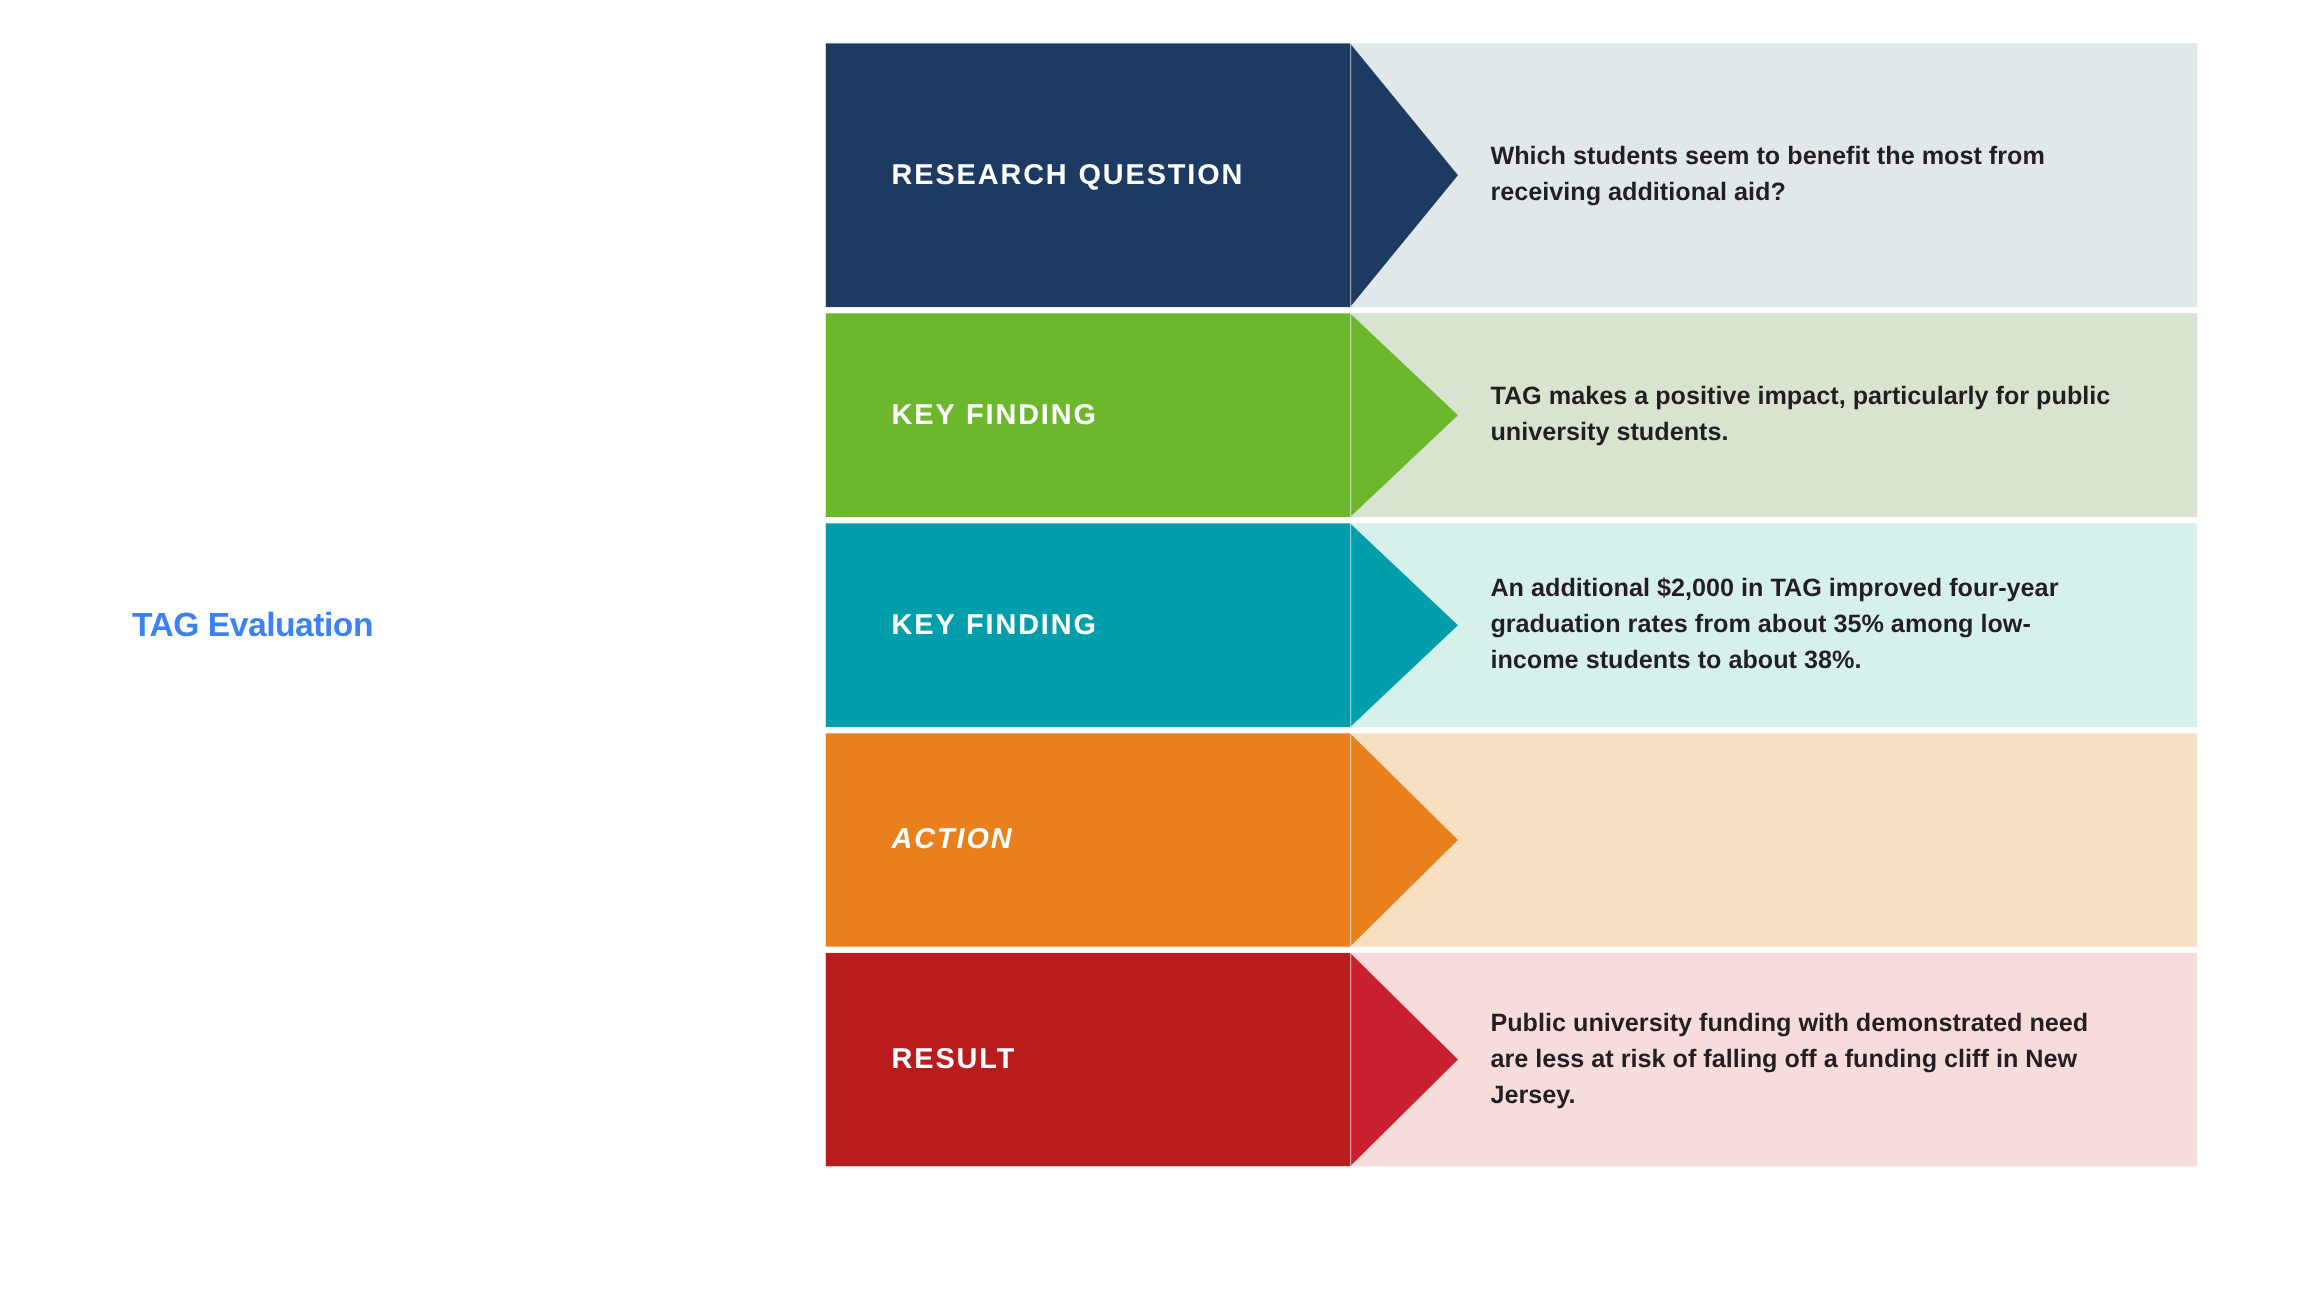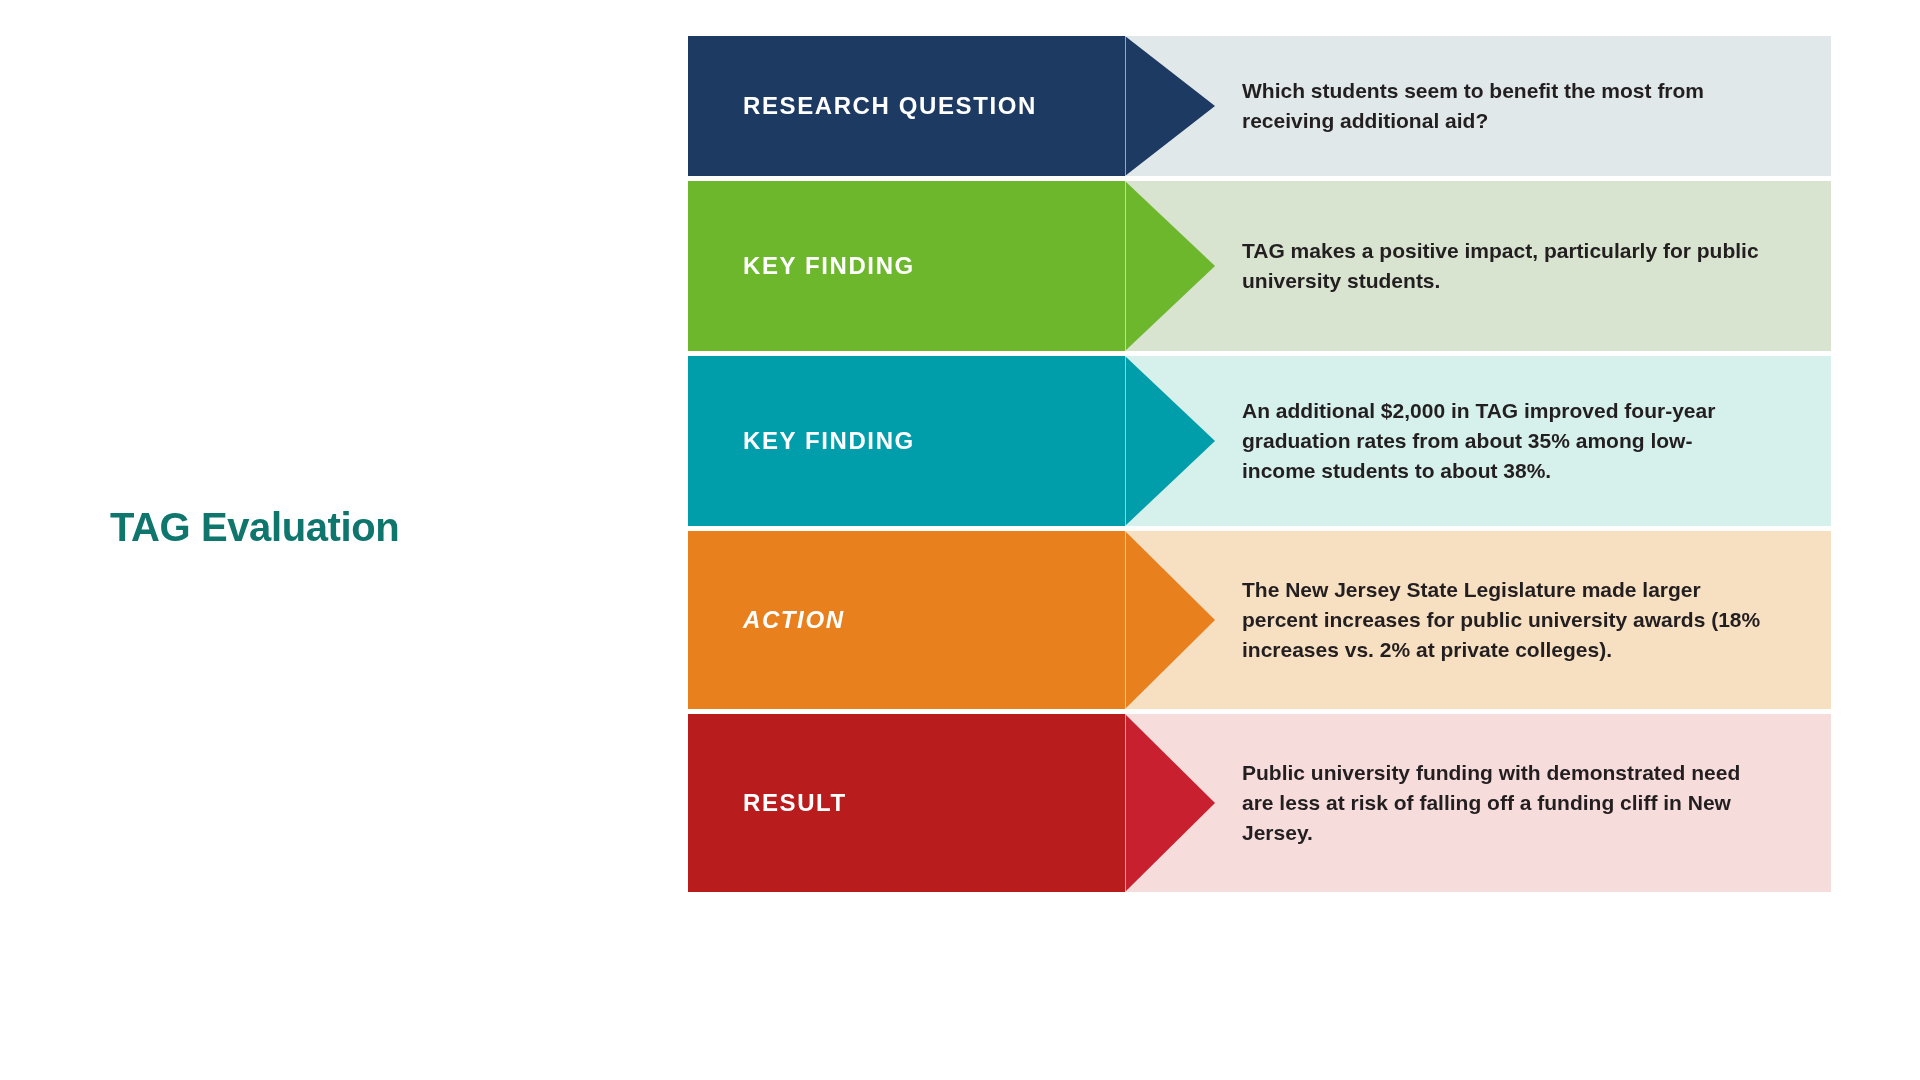--- a/index.html
+++ b/index.html
@@ -19,23 +19,23 @@
     width: 1920px;
     height: 1080px;
     background: #ffffff;
   }
 
   
   #page-title {
     position: absolute;
     left: 110px;
     top: 505px;
-    font-size: 40px;
+    font-size: 28px;
     font-weight: bold;
-    color: #0f766e;
+    color: #3b82f6;
     letter-spacing: -0.4px;
     white-space: nowrap;
   }
 
   
   #flow {
     position: absolute;
     left: 688px;
     top: 36px;
     width: 1143px;
@@ -120,21 +120,21 @@
 </style>
 </head>
 <body>
 
 <div id="canvas">
 
   <div id="page-title">TAG Evaluation</div>
 
   <div id="flow">
 
-  <div class="flow-row" style="height: 140px; background: rgb(225, 232, 234);">
+  <div class="flow-row" style="height: 220px; background: rgb(225, 232, 234);">
         <div class="row-label-block" style="background: rgb(29, 58, 99);">
           <span class="row-label">RESEARCH QUESTION</span>
         </div>
         <div class="row-arrow" style="--c: #1D3A63;">
           <div style="position: absolute; inset: 0px; background: rgb(29, 58, 99); clip-path: polygon(0px 0px, 100% 50%, 0px 100%);"></div>
         </div>
         <div class="row-seam"></div>
         <div class="row-body">
           <div class="row-text">Which students seem to benefit the most from receiving additional aid?</div>
         </div>
@@ -164,23 +164,20 @@
         </div>
       </div>
       <div class="flow-row" style="height: 178px; background: rgb(247, 223, 194);">
         <div class="row-label-block" style="background: rgb(232, 128, 30); font-style: italic;">
           <span class="row-label">ACTION</span>
         </div>
         <div class="row-arrow" style="--c: #E8801E;">
           <div style="position: absolute; inset: 0px; background: rgb(232, 128, 30); clip-path: polygon(0px 0px, 100% 50%, 0px 100%);"></div>
         </div>
         <div class="row-seam"></div>
-        <div class="row-body">
-          <div class="row-text">The New Jersey State Legislature made larger percent increases for public university awards (18% increases vs. 2% at private colleges).</div>
-        </div>
       </div>
       <div class="flow-row" style="height: 178px; background: rgb(247, 220, 220);">
         <div class="row-label-block" style="background: #b91c1c;">
           <span class="row-label">RESULT</span>
         </div>
         <div class="row-arrow" style="--c: #C8202E;">
           <div style="position: absolute; inset: 0px; background: rgb(200, 32, 46); clip-path: polygon(0px 0px, 100% 50%, 0px 100%);"></div>
         </div>
         <div class="row-seam"></div>
         <div class="row-body">

